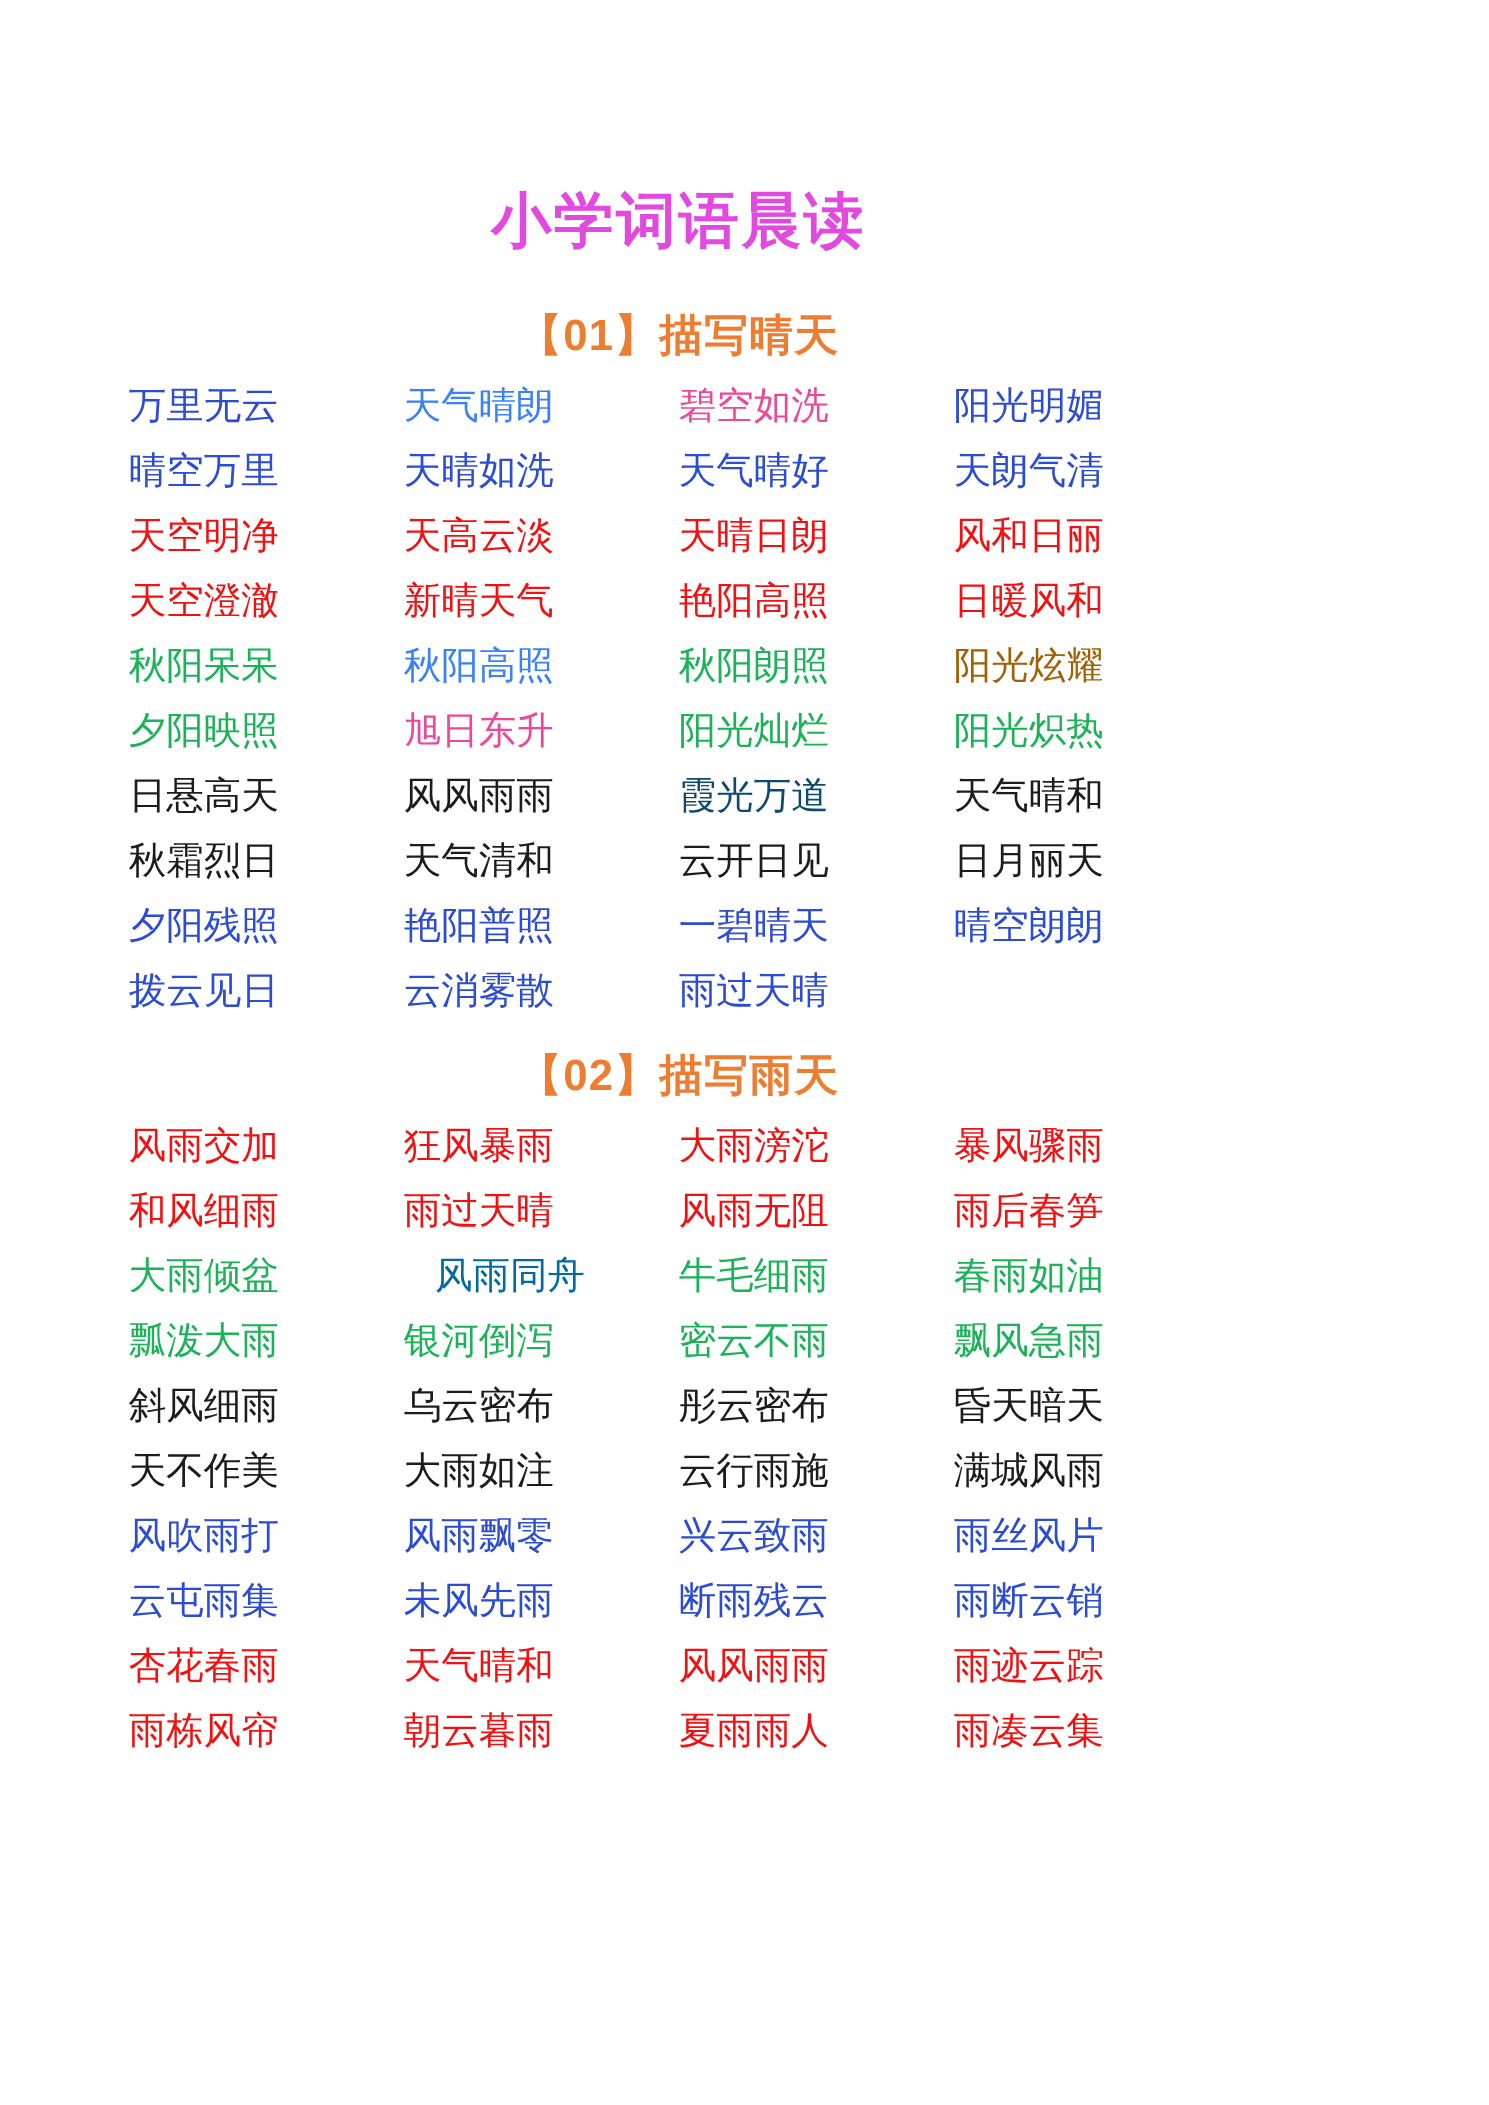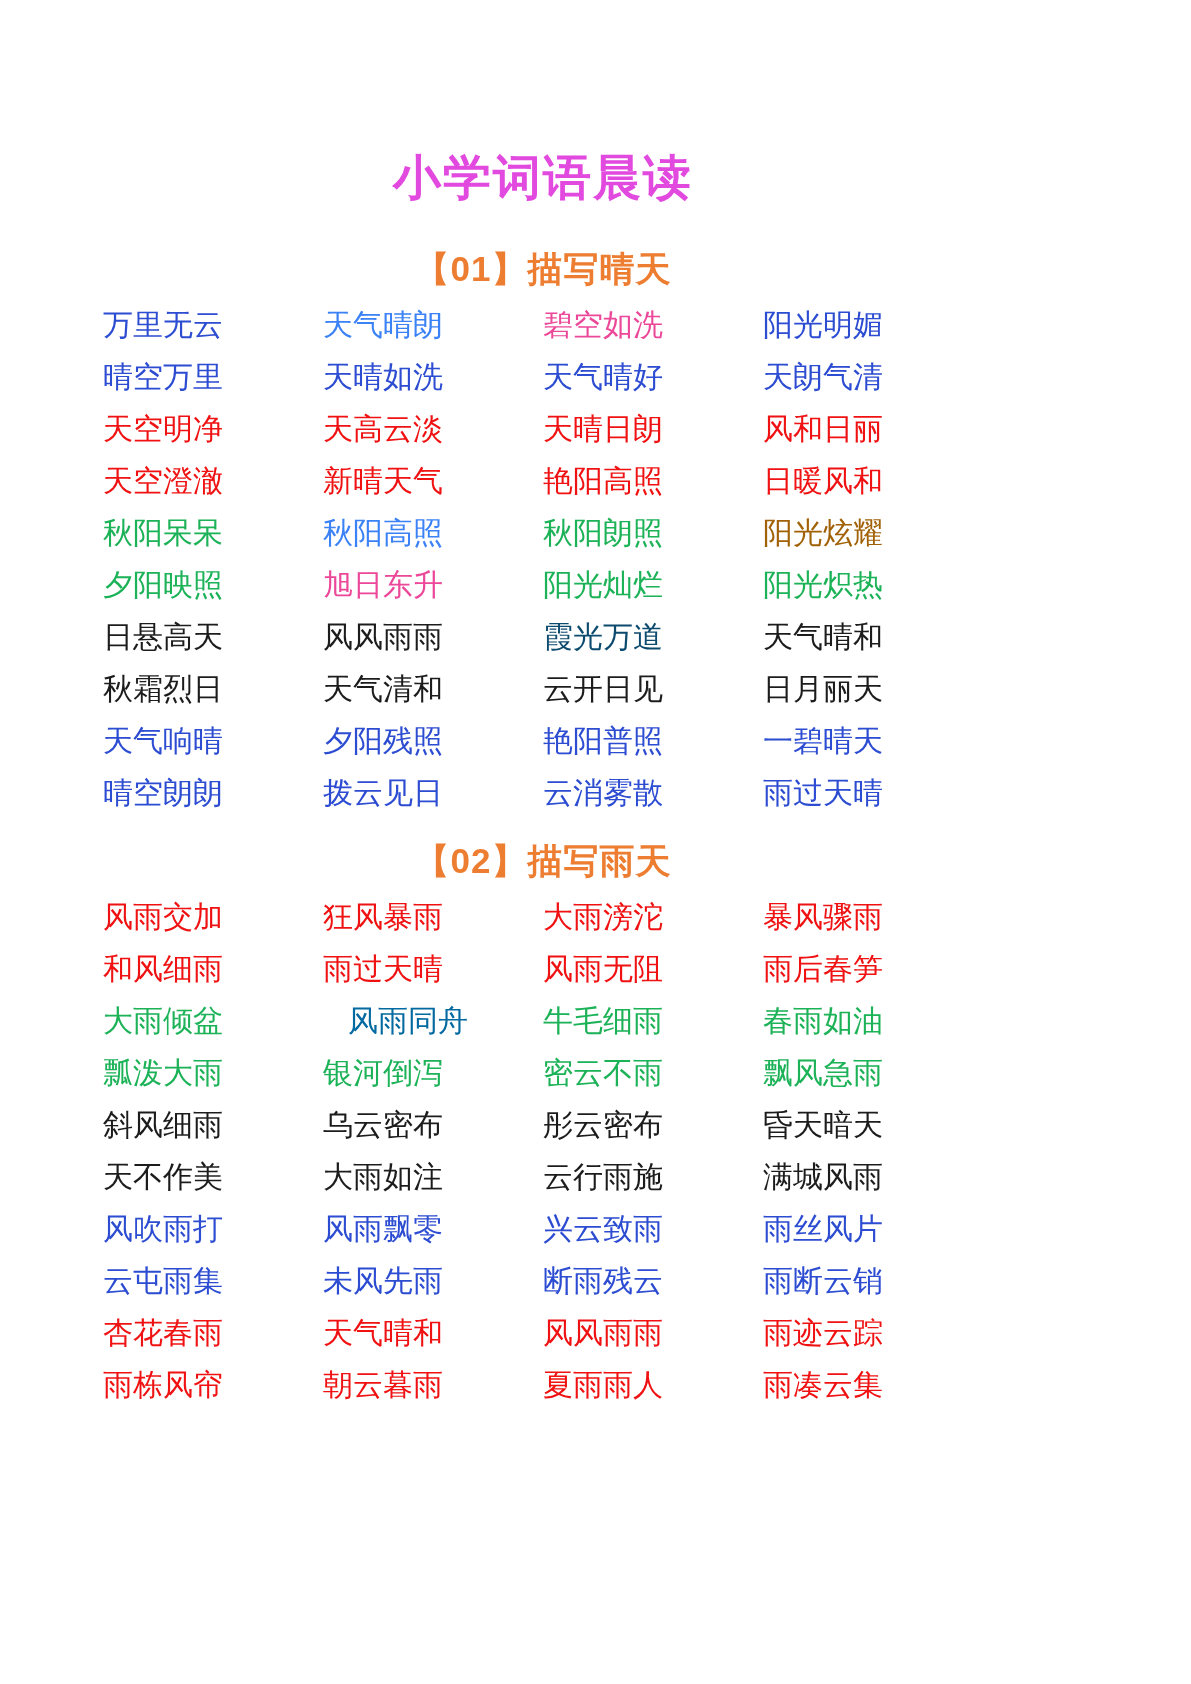--- a/index.html
+++ b/index.html
@@ -90,21 +90,20 @@
             <span class="word" style="color: rgb(28, 178, 87);">阳光灿烂</span>
             <span class="word" style="color: rgb(28, 178, 87);">阳光炽热</span>
             <span class="word" style="color: rgb(28, 28, 28);">日悬高天</span>
             <span class="word" style="color: rgb(28, 28, 28);">风风雨雨</span>
             <span class="word" style="color: #0c4a6e;">霞光万道</span>
             <span class="word" style="color: rgb(28, 28, 28);">天气晴和</span>
             <span class="word" style="color: rgb(28, 28, 28);">秋霜烈日</span>
             <span class="word" style="color: rgb(28, 28, 28);">天气清和</span>
             <span class="word" style="color: rgb(28, 28, 28);">云开日见</span>
             <span class="word" style="color: rgb(28, 28, 28);">日月丽天</span>
-            <span class="word" style="color: rgb(44, 76, 210);">天气响晴</span>
             <span class="word" style="color: rgb(44, 76, 210);">夕阳残照</span>
             <span class="word" style="color: rgb(44, 76, 210);">艳阳普照</span>
             <span class="word" style="color: rgb(44, 76, 210);">一碧晴天</span>
             <span class="word" style="color: rgb(44, 76, 210);">晴空朗朗</span>
             <span class="word" style="color: rgb(44, 76, 210);">拨云见日</span>
             <span class="word" style="color: rgb(44, 76, 210);">云消雾散</span>
             <span class="word" style="color: rgb(44, 76, 210);">雨过天晴</span>
           </div>
   </section>
 

